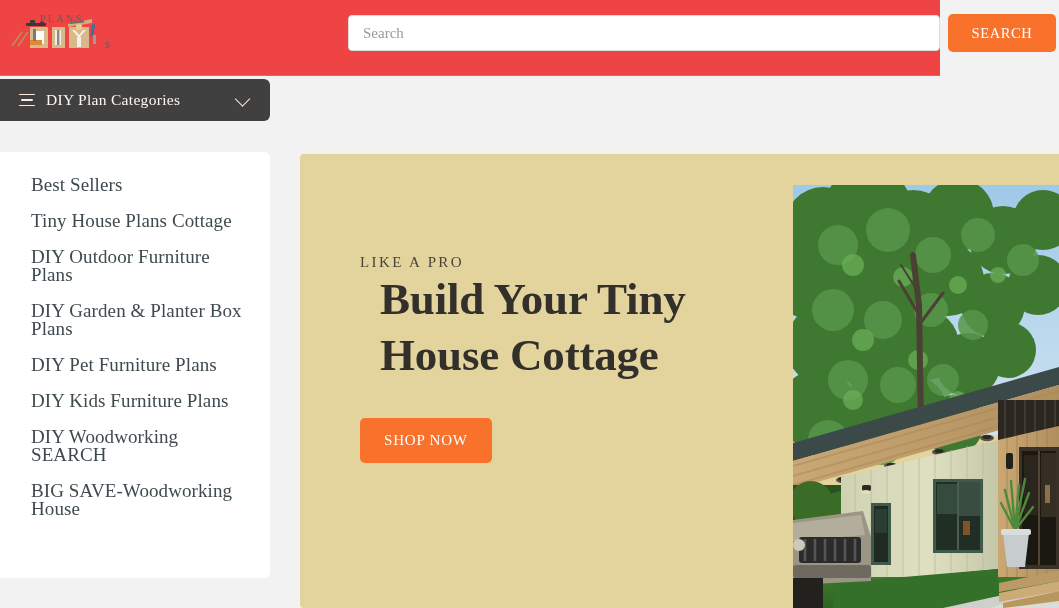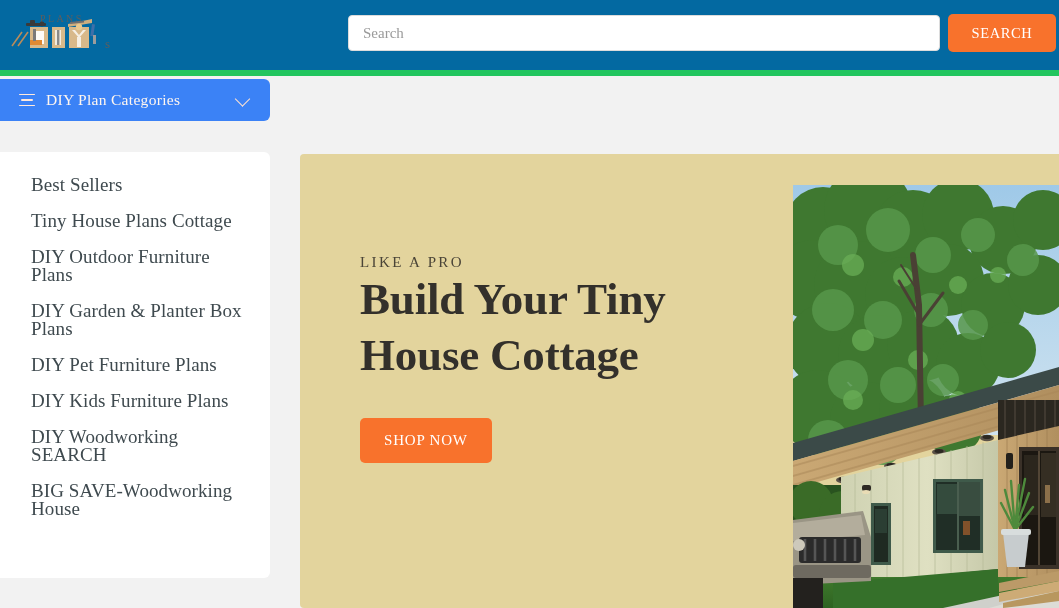--- a/index.html
+++ b/index.html
@@ -9,23 +9,23 @@
     height: 608px;
     overflow: hidden;
     background: #f2f2f2;
     font-family: "Liberation Serif", serif;
   }
 
   
   .header {
     position: absolute;
     left: 0; top: 0;
-    width: 1059px; height: 76px;
-    background: #0369a1;
-    border-bottom: 6px solid #22c55e;
+    width: 940px; height: 76px;
+    background: #ef4444;
+    border-bottom: 1px solid #22c55e;
   }
 
   .logo {
     position: absolute;
     left: 8px; top: 10px;
     width: 120px; height: 48px;
   }
   .logo svg { display: block; }
 
   .search-wrap {
@@ -58,21 +58,21 @@
     font-size: 14.5px;
     letter-spacing: 0.6px;
     cursor: pointer;
   }
 
   
   .cat-bar {
     position: absolute;
     left: 0; top: 79px;
     width: 270px; height: 42px;
-    background: #3b82f6;
+    background: #404040;
     border-radius: 0 6px 6px 0;
     display: flex;
     align-items: center;
     cursor: pointer;
   }
   .cat-bar .burger {
     margin-left: 19px;
     width: 16px; height: 12px;
     display: flex; flex-direction: column; justify-content: space-between;
   }
@@ -135,20 +135,21 @@
     font-size: 15px;
     letter-spacing: 2.4px;
     color: #4a4437;
   }
   .hero-title {
     font-size: 45px;
     line-height: 56px;
     font-weight: bold;
     color: #33302b;
     letter-spacing: -0.2px;
+    margin-left: 20px;
   }
   .shop-btn {
     display: inline-block;
     margin-top: 35px;
     background: #f8722c;
     color: #fff;
     border: none;
     border-radius: 5px;
     padding: 14px 24px;
     font-family: "Liberation Serif", serif;

